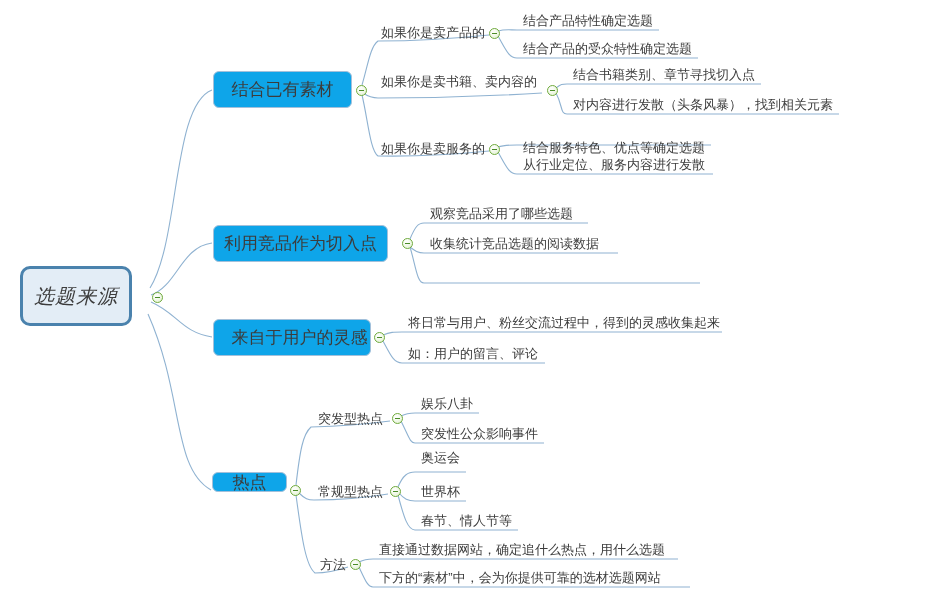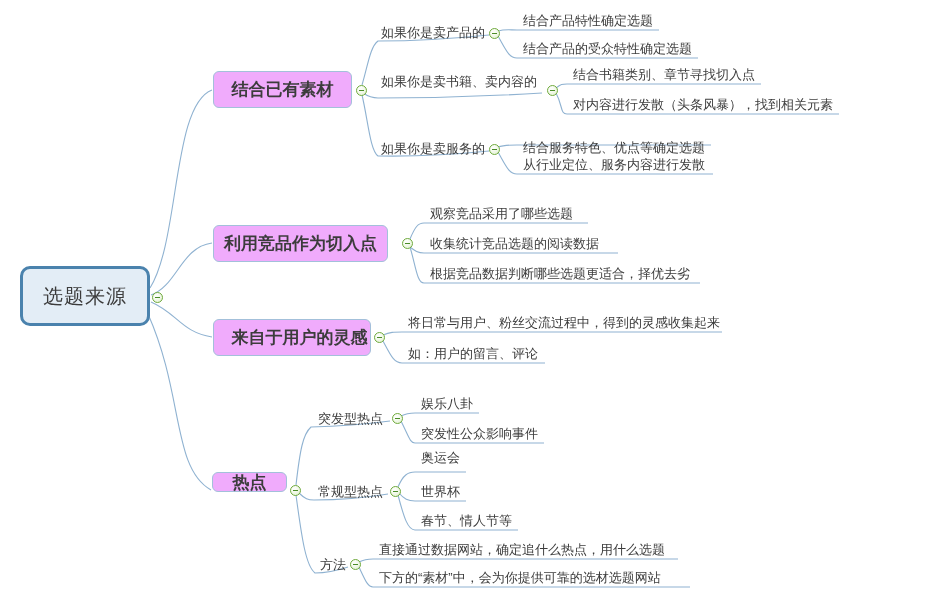--- a/index.html
+++ b/index.html
@@ -9,22 +9,22 @@
   }
   svg.links{position:absolute;left:0;top:0;}
   .link{fill:none;stroke:#8fb2d1;stroke-width:1.1;}
   .root-node{
     position:absolute;box-sizing:border-box;display:flex;align-items:center;justify-content:center;
     border:3px solid #4a82ad;border-radius:10px;background:#e3edf6;
     font-size:20px;color:#3c3c3c;letter-spacing:1px;white-space:nowrap;
   }
   .branch-node{
     position:absolute;box-sizing:border-box;display:flex;align-items:center;justify-content:center;
-    border:1px solid #a3c0da;border-radius:6px;background:#f0abfc;
-    font-size:17px;color:#3c3c3c;white-space:nowrap;font-weight:bold;
+    border:1px solid #a3c0da;border-radius:6px;background:#0ea5e9;
+    font-size:17px;color:#3c3c3c;white-space:nowrap;
   }
   .text-node{
     position:absolute;font-size:13px;line-height:16px;color:#3c3c3c;white-space:nowrap;
   }
   .collapse-icon{
     position:absolute;box-sizing:border-box;width:11px;height:11px;border-radius:50%;
     border:1px solid #6faa3c;background:radial-gradient(circle at 35% 30%,#fbfdf8 20%,#dff0cc);
     display:flex;align-items:center;justify-content:center;
   }
   .collapse-icon .bar{width:5px;height:1px;background:#4a8c28;}
@@ -71,21 +71,21 @@
 
       <path class="link" d="M 398 487 C 403 475 408 472 415 472 L 466 472"></path>
       <path class="link" d="M 399 493 C 404 499 408 501 415 501 L 466 501"></path>
       <path class="link" d="M 398 495 C 404 518 408 530 415 530 L 518 530"></path>
 
       <path class="link" d="M 359 562 C 365 559 368 559 373 559 L 678 559"></path>
       <path class="link" d="M 359 567 C 366 582 368 587 373 587 L 690 587"></path>
     </g>
   </svg>
 
-  <div class="root-node" style="left:20px;top:266px;width:130px;height:60px;">选题来源</div>
+  <div class="root-node" style="left:20px;top:266px;width:112px;height:60px;font-style:italic;">选题来源</div>
 
   <div class="branch-node" style="left:213px;top:71px;width:139px;height:37px;">结合已有素材</div>
   <div class="branch-node" style="left:213px;top:225px;width:175px;height:37px;">利用竞品作为切入点</div>
   <div class="branch-node" style="left:213px;top:319px;width:158px;height:37px;padding-left:15px;">来自于用户的灵感</div>
   <div class="branch-node" style="left:212px;top:472px;width:75px;height:20px;">热点</div>
 
   <div class="text-node" style="left:381px;top:25px;">如果你是卖产品的</div>
   <div class="text-node" style="left:381px;top:68px;margin-top:6px;">如果你是卖书籍、卖内容的</div>
   <div class="text-node" style="left:381px;top:141px;">如果你是卖服务的</div>
   <div class="text-node" style="left:318px;top:411px;">突发型热点</div>
@@ -94,21 +94,20 @@
 
   <div class="text-node" style="left:523px;top:13px;">结合产品特性确定选题</div>
   <div class="text-node" style="left:523px;top:41px;">结合产品的受众特性确定选题</div>
   <div class="text-node" style="left:573px;top:67px;">结合书籍类别、章节寻找切入点</div>
   <div class="text-node" style="left:573px;top:97px;">对内容进行发散（头条风暴），找到相关元素</div>
   <div class="text-node" style="left:523px;top:140px;">结合服务特色、优点等确定选题</div>
   <div class="text-node" style="left:523px;top:157px;">从行业定位、服务内容进行发散</div>
 
   <div class="text-node" style="left:430px;top:206px;">观察竞品采用了哪些选题</div>
   <div class="text-node" style="left:430px;top:236px;">收集统计竞品选题的阅读数据</div>
-  <div class="text-node" style="left:430px;top:266px;">根据竞品数据判断哪些选题更适合，择优去劣</div>
 
   <div class="text-node" style="left:408px;top:315px;">将日常与用户、粉丝交流过程中，得到的灵感收集起来</div>
   <div class="text-node" style="left:408px;top:346px;">如：用户的留言、评论</div>
 
   <div class="text-node" style="left:421px;top:396px;">娱乐八卦</div>
   <div class="text-node" style="left:421px;top:426px;">突发性公众影响事件</div>
   <div class="text-node" style="left:421px;top:450px;">奥运会</div>
   <div class="text-node" style="left:421px;top:484px;">世界杯</div>
   <div class="text-node" style="left:421px;top:513px;">春节、情人节等</div>
   <div class="text-node" style="left:379px;top:542px;">直接通过数据网站，确定追什么热点，用什么选题</div>

